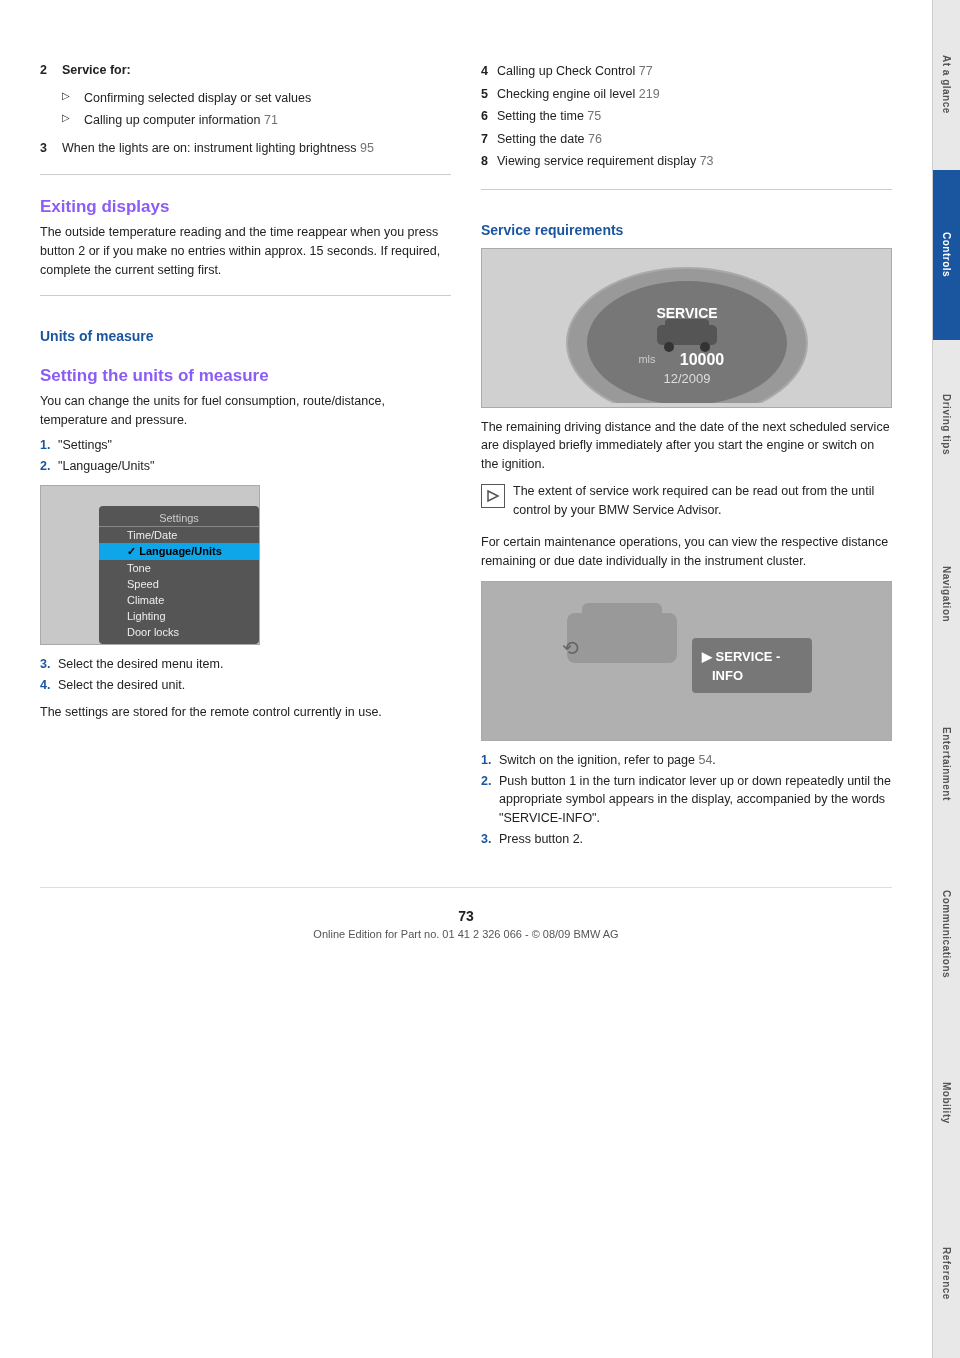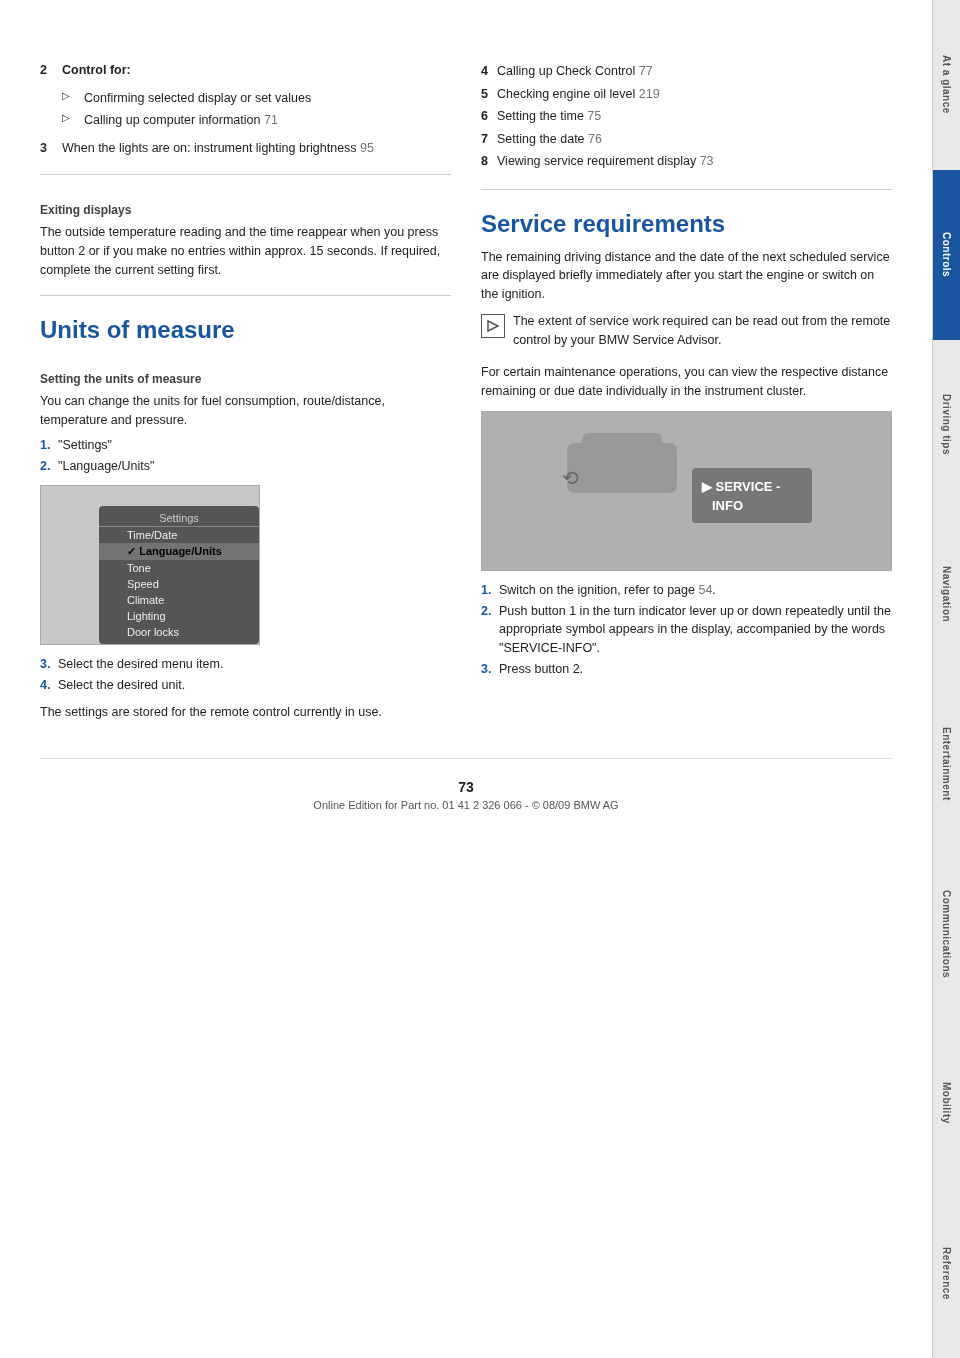--- a/index.html
+++ b/index.html
@@ -58,32 +58,32 @@
       display: flex;
       gap: 30px;
     }
     .left-col {
       flex: 1;
     }
     .right-col {
       flex: 1;
     }
     h2.section-heading {
-      font-size: 24px;
+      font-size: 14px;
       font-weight: bold;
       color: #1a56a0;
       margin-bottom: 10px;
-      margin-top: 20px;
+      margin-top: 32px;
     }
     h3.subsection-heading {
-      font-size: 12px;
-      font-weight: bold;
-      color: #404040;
+      font-size: 17px;
+      font-weight: bold;
+      color: #8b5cf6;
       margin-bottom: 6px;
-      margin-top: 28px;
+      margin-top: 22px;
     }
     p {
       font-size: 12.5px;
       line-height: 1.5;
       margin-bottom: 6px;
       color: #222;
     }
     .numbered-list {
       list-style: none;
       padding: 0;
@@ -150,21 +150,21 @@
       text-align: center;
       padding: 2px 8px;
       border-bottom: 1px solid #888;
     }
     .settings-menu-item {
       font-size: 11px;
       color: #eee;
       padding: 2px 28px;
     }
     .settings-menu-item.selected {
-      background: #737373;
+      background: #0ea5e9;
       color: #000;
       font-weight: bold;
     }
     .service-image-top {
       width: 100%;
       height: 160px;
       background: #d0d0d0;
       border: 1px solid #aaa;
       margin: 10px 0;
       display: flex;
@@ -265,21 +265,21 @@
 
 <div class="page-container">
   <div class="main-content">
     <div class="two-column">
 
       <div class="left-col">
 
         <ul class="top-items-list">
           <li>
             <span class="li-num"><strong>2</strong></span>
-            <strong>Control for:</strong>
+            <strong>Service for:</strong>
             <ul class="bullet-list" style="margin-left:0; margin-top:8px;">
               <li>
                 <span>Confirming selected display or set values</span>
               </li>
               <li>
                 <span>Calling up computer information</span>&nbsp;<span class="blue-link">71</span>
               </li>
             </ul>
           </li>
           <li>
@@ -360,31 +360,52 @@
           <li>
             <span class="rli-num"><strong>8</strong></span>
             <span>Viewing service requirement display&nbsp;</span><span class="blue-link">73</span>
           </li>
         </ul>
 
         <hr class="divider">
 
         <h2 class="section-heading">Service requirements</h2>
 
+        <div class="service-image-top">
+
+          <svg width="280" height="150">
+
+            <ellipse cx="140" cy="90" rx="120" ry="75" fill="#999" stroke="#aaa" stroke-width="2"></ellipse>
+            <ellipse cx="140" cy="90" rx="100" ry="62" fill="#777"></ellipse>
+
+            <text x="140" y="65" text-anchor="middle" fill="white" font-size="14" font-weight="bold" font-family="Arial">SERVICE</text>
+
+            <rect x="110" y="72" width="60" height="20" rx="5" fill="#555"></rect>
+            <rect x="118" y="66" width="44" height="14" rx="4" fill="#555"></rect>
+            <circle cx="122" cy="94" r="5" fill="#333"></circle>
+            <circle cx="158" cy="94" r="5" fill="#333"></circle>
+
+            <text x="100" y="110" text-anchor="middle" fill="#ccc" font-size="11" font-family="Arial">mls</text>
+
+            <text x="155" y="112" text-anchor="middle" fill="white" font-size="16" font-weight="bold" font-family="Arial">10000</text>
+
+            <text x="140" y="130" text-anchor="middle" fill="#ddd" font-size="13" font-family="Arial">12/2009</text>
+          </svg>
+        </div>
 
         <p>The remaining driving distance and the date of the next scheduled service are displayed briefly immediately after you start the engine or switch on the ignition.</p>
 
         <div class="note-box">
           <div class="note-icon">
             <svg viewBox="0 0 14 14">
               <polygon points="2,2 12,7 2,12" fill="none" stroke="#555" stroke-width="1.5"></polygon>
             </svg>
           </div>
           <p>
-            <span>The extent of service work required can be read out from the remote control by your BMW Service Advisor.</span>
+            <span>The extent of service work required can be read out from the until control by your BMW Service Advisor.</span>
           </p>
         </div>
 
         <p>For certain maintenance operations, you can view the respective distance remaining or due date individually in the instrument cluster.</p>
 
         <div class="service-image-bottom">
           <svg width="280" height="155">
             <rect width="280" height="155" fill="#b0b0b0"></rect>
 
             <rect x="20" y="30" width="110" height="50" rx="8" fill="#999"></rect>

